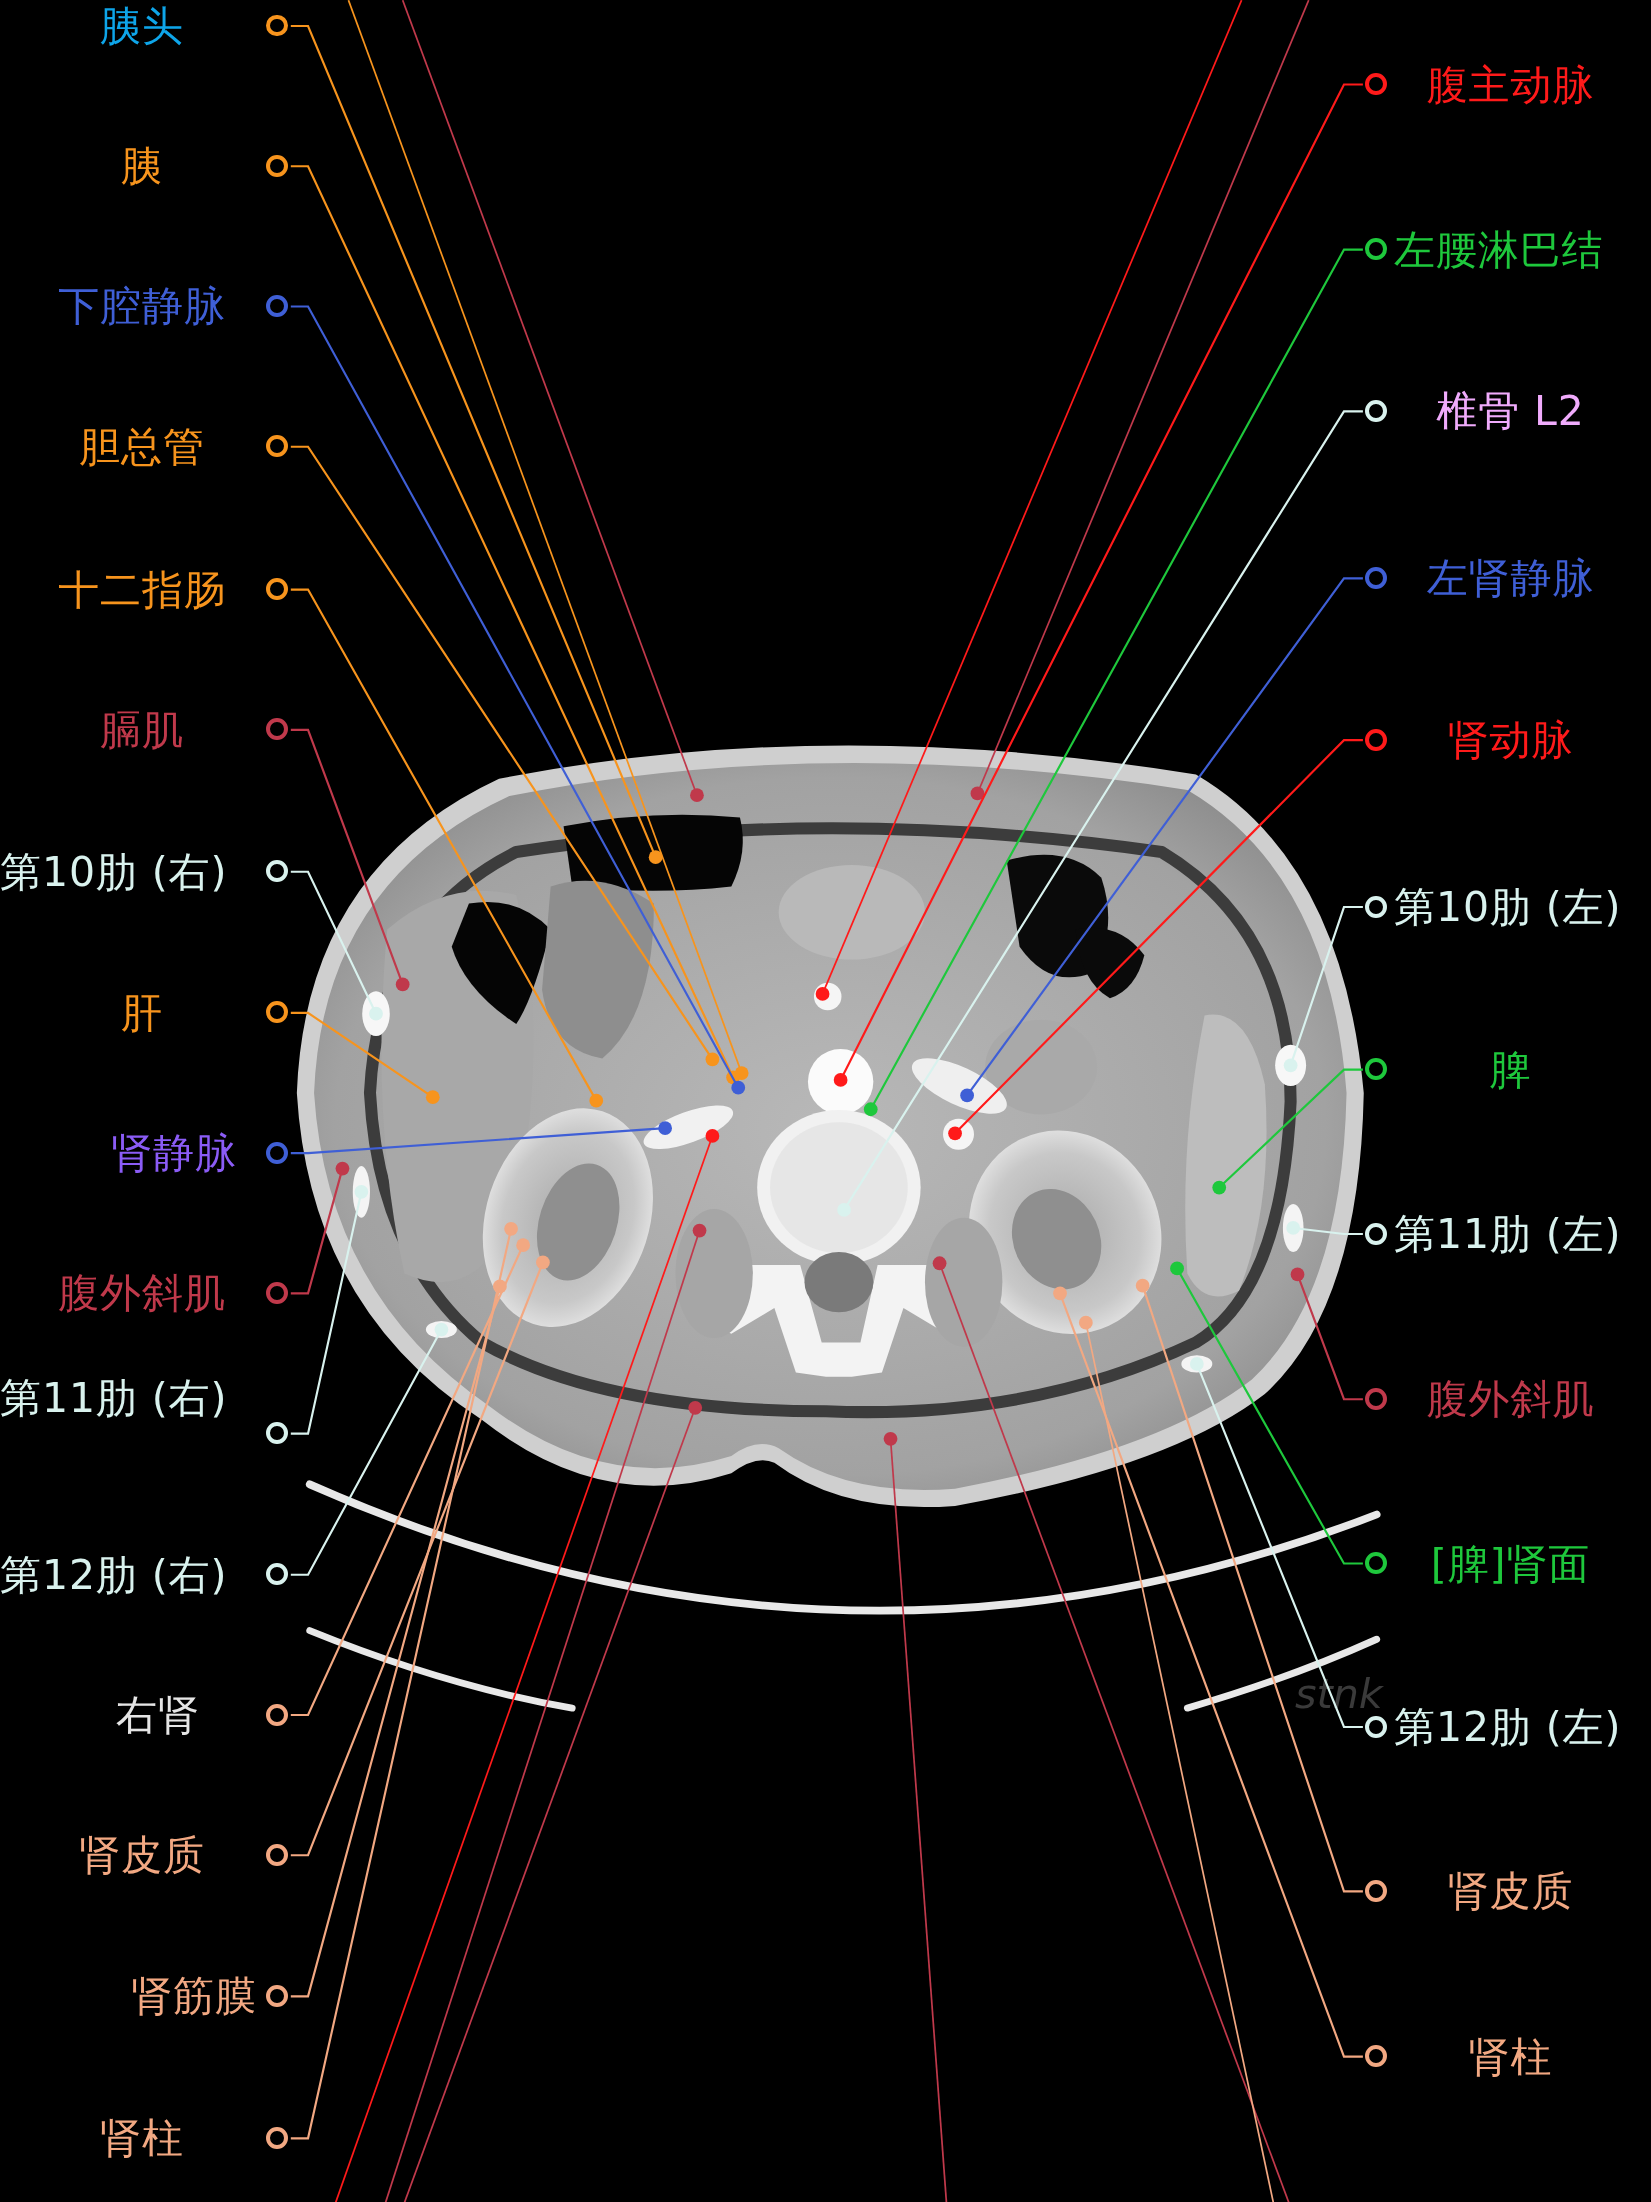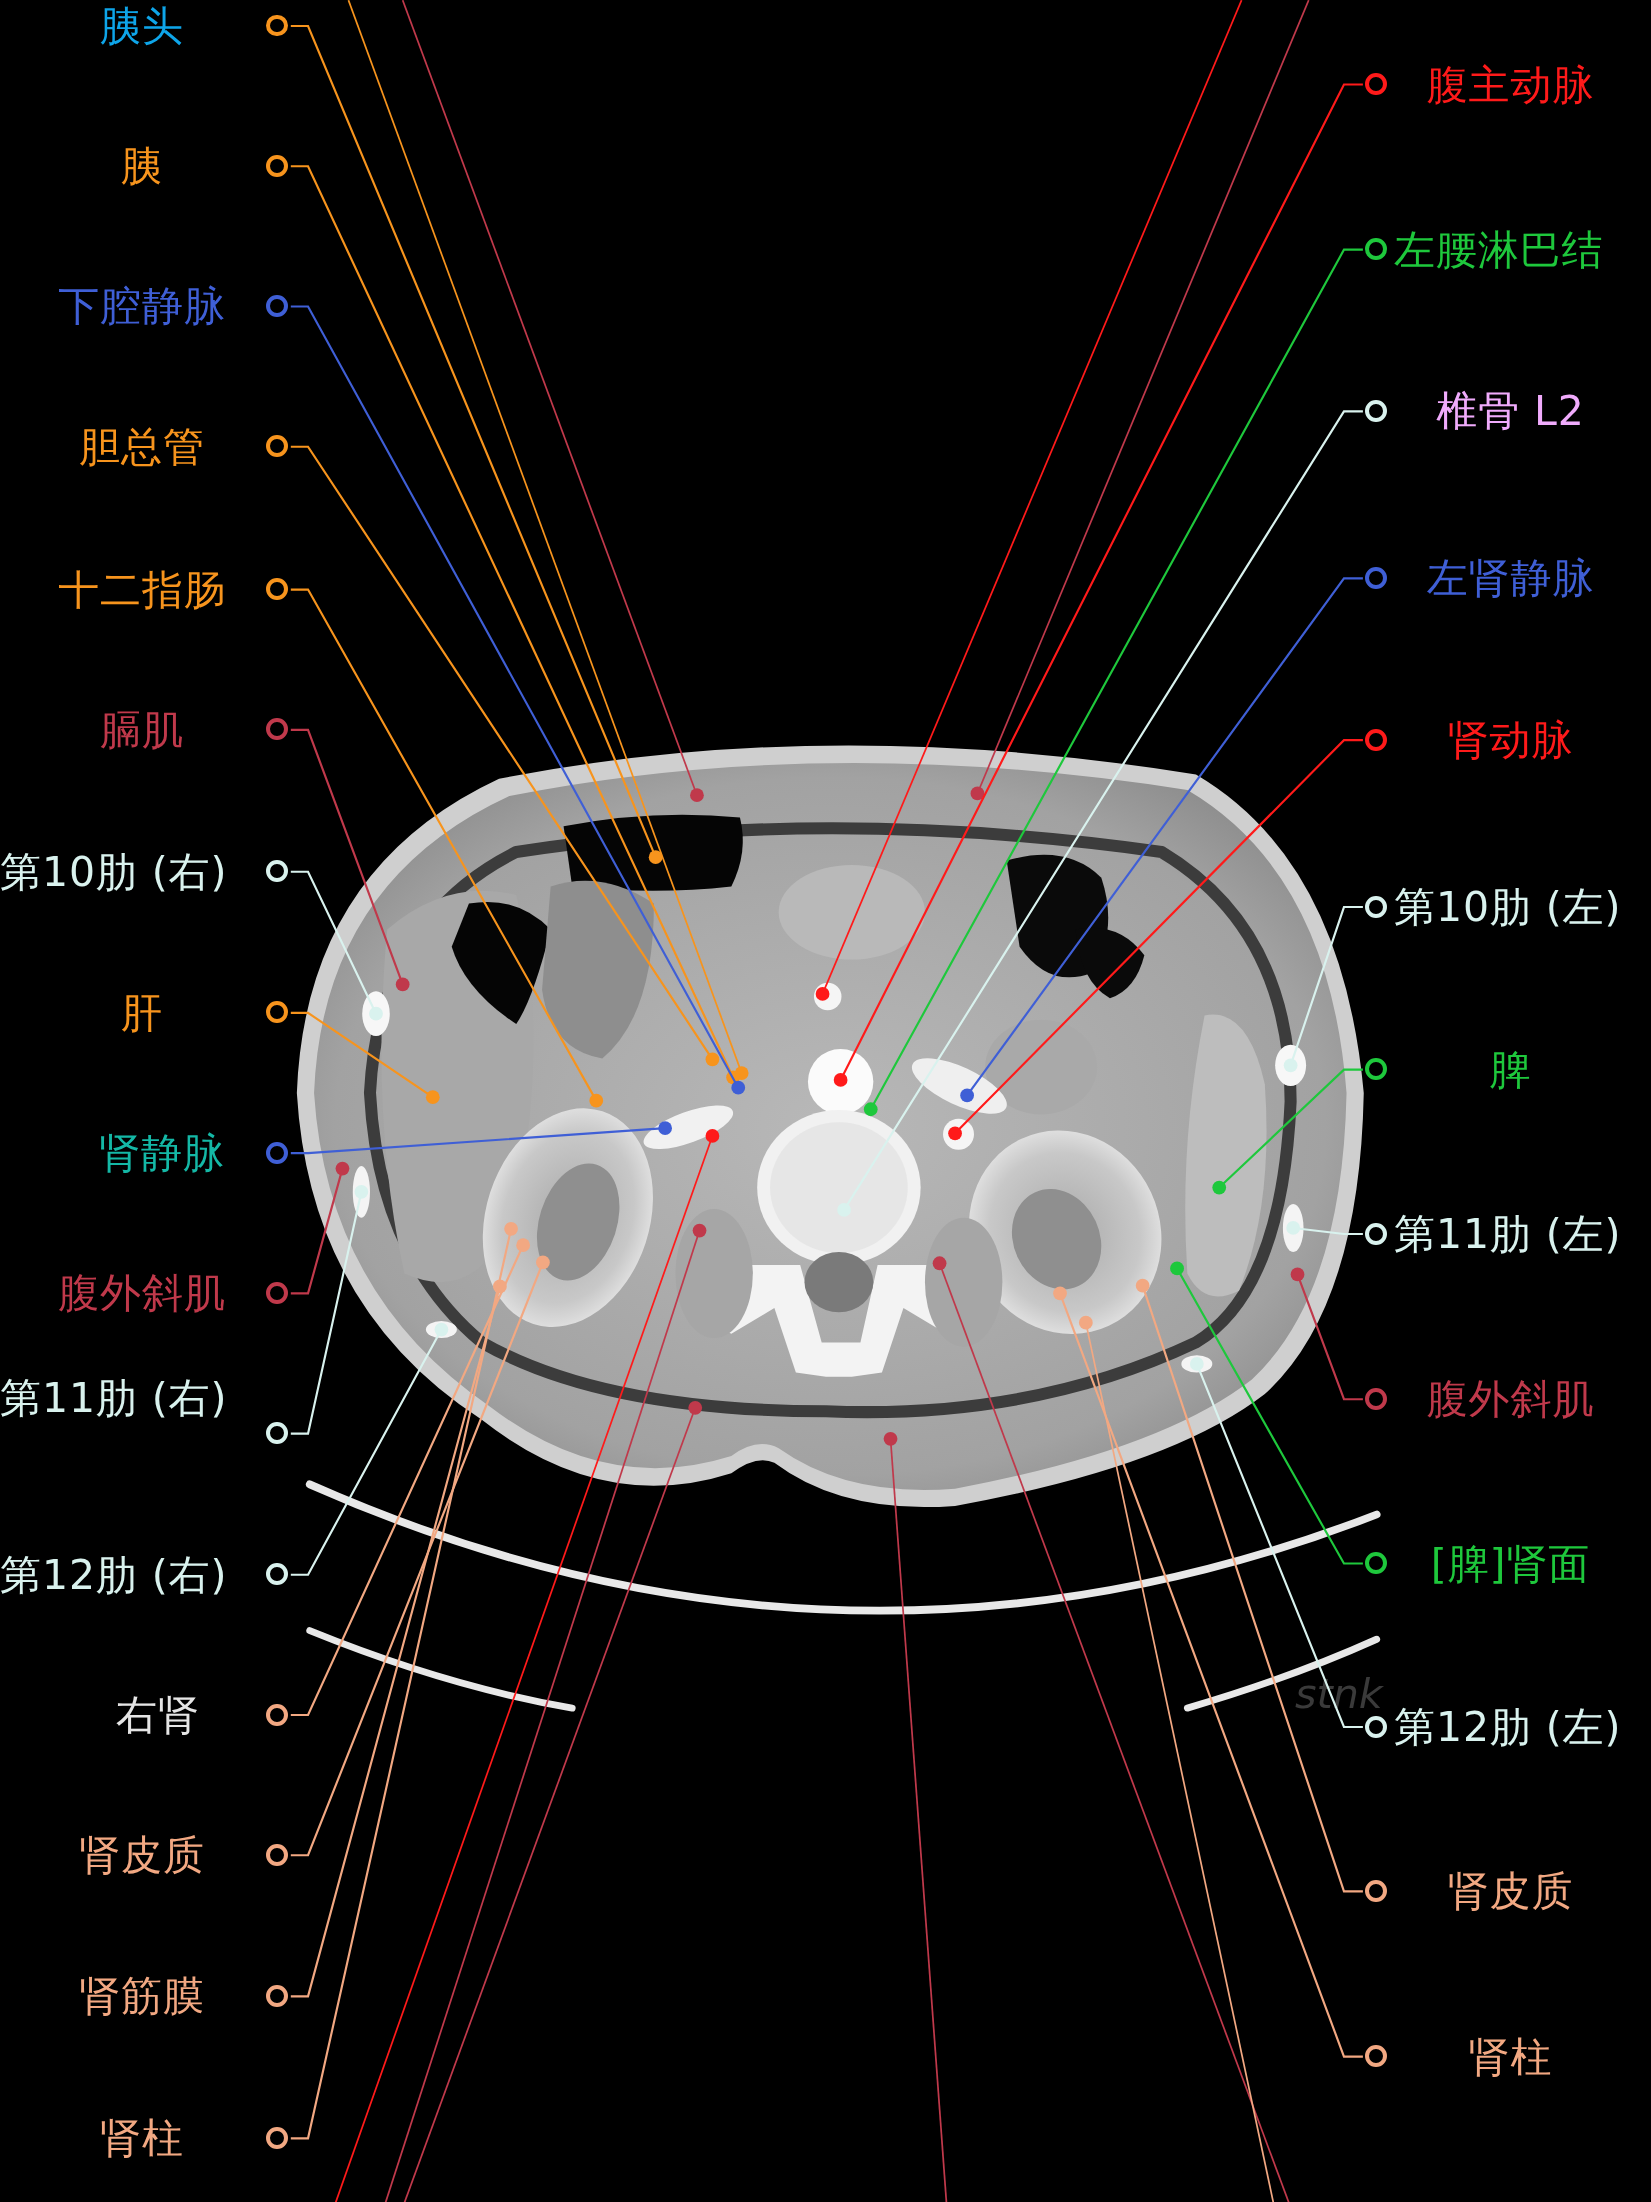--- a/index.html
+++ b/index.html
@@ -194,33 +194,33 @@
       <div class="label left" style="color: rgb(247, 148, 29); top: 421px; left: 0px;">胆总管</div>
       <div class="ring" style="color: rgb(247, 148, 29); left: 266px; top: 578px;"></div>
       <div class="label left" style="color: rgb(247, 148, 29); top: 564px; left: 0px;">十二指肠</div>
       <div class="ring" style="color: rgb(192, 57, 75); left: 266px; top: 718px;"></div>
       <div class="label left" style="color: rgb(192, 57, 75); top: 704px; left: 0px;">膈肌</div>
       <div class="ring" style="color: rgb(217, 242, 238); left: 266px; top: 860px;"></div>
       <div class="label left wide" style="color: rgb(217, 242, 238); top: 846px; left: 0px;">第10肋 (右)</div>
       <div class="ring" style="color: rgb(247, 148, 29); left: 266px; top: 1001px;"></div>
       <div class="label left" style="color: rgb(247, 148, 29); top: 987px; left: 0px;">肝</div>
       <div class="ring" style="color: rgb(63, 95, 214); left: 266px; top: 1142px;"></div>
-      <div class="label left" style="color: #14b8a6; top: 1127px; left: 0px; padding-left: 20px;">肾静脉</div>
+      <div class="label left" style="color: #8b5cf6; top: 1127px; left: 12px; padding-left: 20px;">肾静脉</div>
       <div class="ring" style="color: rgb(192, 57, 75); left: 266px; top: 1282px;"></div>
       <div class="label left" style="color: rgb(192, 57, 75); top: 1267px; left: 0px;">腹外斜肌</div>
       <div class="ring" style="color: rgb(217, 242, 238); left: 266px; top: 1422px;"></div>
       <div class="label left wide" style="color: rgb(217, 242, 238); top: 1372px; left: 0px;">第11肋 (右)</div>
       <div class="ring" style="color: rgb(217, 242, 238); left: 266px; top: 1563px;"></div>
       <div class="label left wide" style="color: rgb(217, 242, 238); top: 1549px; left: 0px;">第12肋 (右)</div>
       <div class="ring" style="color: rgb(242, 168, 130); left: 266px; top: 1704px;"></div>
       <div class="label left" style="color: #e5e5e5; top: 1689px; left: 0px; margin-left: 16px;">右肾</div>
       <div class="ring" style="color: rgb(242, 168, 130); left: 266px; top: 1844px;"></div>
       <div class="label left" style="color: rgb(242, 168, 130); top: 1829px; left: 0px;">肾皮质</div>
       <div class="ring" style="color: rgb(242, 168, 130); left: 266px; top: 1985px;"></div>
-      <div class="label left" style="color: rgb(242, 168, 130); top: 1970px; left: 0px;">肾筋膜</div>
+      <div class="label left" style="color: rgb(242, 168, 130); top: 1970px; left: 12px; padding-left: 40px;">肾筋膜</div>
       <div class="ring" style="color: rgb(242, 168, 130); left: 266px; top: 2127px;"></div>
       <div class="label left" style="color: rgb(242, 168, 130); top: 2112px; left: 0px;">肾柱</div>
       <div class="ring" style="color: rgb(255, 26, 26); left: 1365px; top: 73px;"></div>
       <div class="label right" style="color: rgb(255, 26, 26); top: 59px; left: 1377px;">腹主动脉</div>
       <div class="ring" style="color: rgb(30, 200, 60); left: 1365px; top: 238px;"></div>
       <div class="label right wide" style="color: rgb(30, 200, 60); top: 224px; left: 1394px;">左腰淋巴结</div>
       <div class="ring" style="color: rgb(217, 242, 238); left: 1365px; top: 400px;"></div>
       <div class="label right" style="color: #f0abfc; top: 385px; left: 1377px;">椎骨 L2</div>
       <div class="ring" style="color: rgb(63, 95, 214); left: 1365px; top: 567px;"></div>
       <div class="label right" style="color: rgb(63, 95, 214); top: 552px; left: 1377px;">左肾静脉</div>

